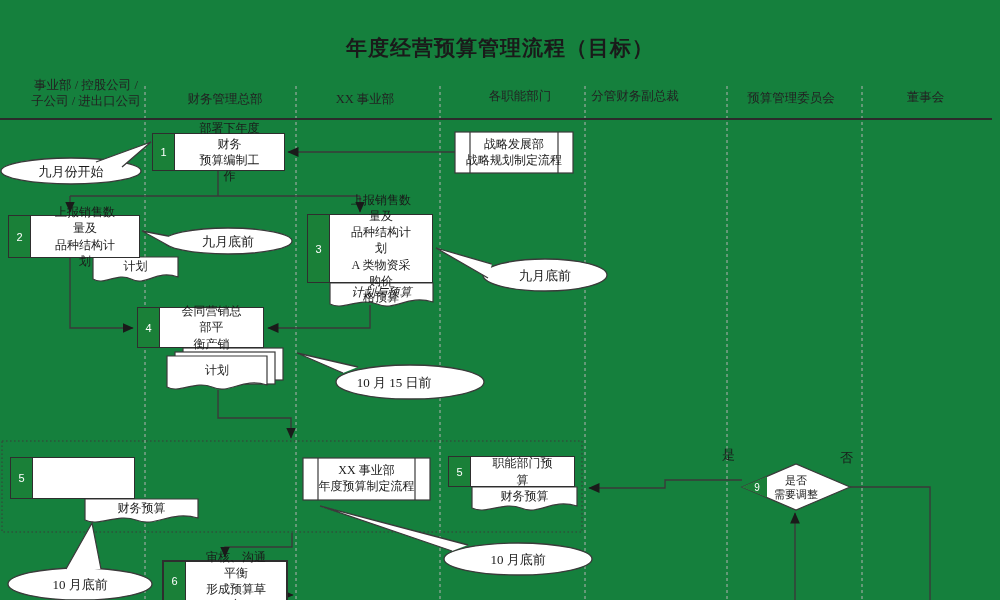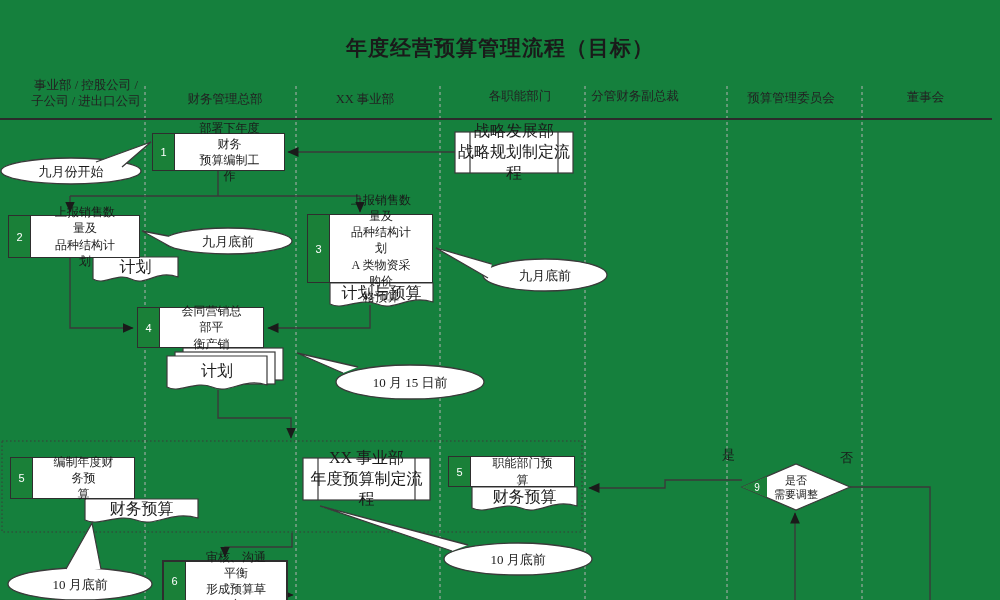--- a/index.html
+++ b/index.html
@@ -10,21 +10,21 @@
   .title{left:0;top:34px;width:1000px;text-align:center;font-size:21px;font-weight:bold;
          font-family:"Liberation Sans","DejaVu Sans",sans-serif;letter-spacing:1px;}
   .lane-label{font-size:12.5px;text-align:center;white-space:pre-line;line-height:1.25;color:#222;}
   .pbox{display:flex;align-items:stretch;border:1.4px solid #2e2e2e;background:#fff;box-sizing:border-box;}
   .ptab{width:21px;flex:0 0 21px;display:flex;align-items:center;justify-content:center;
         color:#fff;font-size:11px;font-family:"Liberation Sans","DejaVu Sans",sans-serif;
         border-right:1.4px solid #2e2e2e;}
   .pbody{flex:1;display:flex;align-items:center;justify-content:center;text-align:center;
          font-size:12px;line-height:1.35;white-space:pre-line;padding:1px 20px;}
   .shape-label{display:flex;align-items:center;justify-content:center;text-align:center;
-               font-size:16px;line-height:1.3;white-space:pre-line;}
+               font-size:12px;line-height:1.3;white-space:pre-line;}
   .callout-label{display:flex;align-items:center;justify-content:center;text-align:center;font-size:13px;}
   .branch-label{font-size:13px;}
   .wedge-num{display:flex;align-items:center;justify-content:center;color:#fff;font-size:10px;
              font-family:"Liberation Sans","DejaVu Sans",sans-serif;}
   .decision-label{font-size:11px;}
 </style>
 </head>
 <body>
 
 <div id="canvas">
@@ -131,50 +131,48 @@
 A 类物资采购价
 格预算</div>
   </div>
   <div class="abs pbox" style="left:137px;top:307px;width:127px;height:41px;">
     <div class="ptab" style="background: rgb(26, 128, 56);">4</div>
     <div class="pbody">会同营销总部平
 衡产销</div>
   </div>
   <div class="abs pbox" style="left:10px;top:457px;width:125px;height:42px;">
     <div class="ptab" style="background: rgb(26, 128, 56);">5</div>
-    <div class="pbody">编制年度财务预
-算</div>
   </div>
   <div class="abs pbox" style="left:448px;top:456px;width:127px;height:31px;">
     <div class="ptab" style="background: rgb(26, 128, 56);">5</div>
     <div class="pbody">职能部门预算</div>
   </div>
   <div class="abs pbox" style="left:162px;top:560px;width:126px;height:42px;border-width:2px;">
     <div class="ptab" style="background: rgb(26, 128, 56);">6</div>
     <div class="pbody">审核、沟通平衡
 形成预算草案</div>
   </div>
 
   <div class="abs shape-label" style="left:455px;top:134px;width:118px;height:37px;">战略发展部
 战略规划制定流程</div>
   <div class="abs shape-label" style="left:303px;top:460px;width:127px;height:38px;">XX 事业部
 年度预算制定流程</div>
 
   <div class="abs shape-label" style="left:93px;top:258px;width:85px;height:18px;">计划</div>
-  <div class="abs shape-label" style="left:330px;top:284px;width:103px;height:18px;">计划与预算</div>
+  <div class="abs shape-label" style="left:330px;top:284px;width:103px;height:18px;font-style:italic;">计划与预算</div>
   <div class="abs shape-label" style="left:167px;top:362px;width:100px;height:18px;">计划</div>
   <div class="abs shape-label" style="left:85px;top:500px;width:113px;height:18px;">财务预算</div>
   <div class="abs shape-label" style="left:472px;top:488px;width:105px;height:18px;">财务预算</div>
 
   <div class="abs shape-label decision-label" style="left:746px;top:469px;width:100px;height:36px;">是否
 需要调整</div>
   <div class="abs wedge-num" style="left:750px;top:480px;width:14px;height:14px;">9</div>
   <div class="abs branch-label" style="left:722px;top:446px;">是</div>
   <div class="abs branch-label" style="left:840px;top:449px;">否</div>
 
   <div class="abs callout-label" style="left:1px;top:163px;width:140px;height:17px;">九月份开始</div>
   <div class="abs callout-label" style="left:164px;top:233px;width:128px;height:17px;">九月底前</div>
   <div class="abs callout-label" style="left:483px;top:267px;width:124px;height:17px;">九月底前</div>
-  <div class="abs callout-label" style="left:336px;top:374px;width:148px;height:17px;">10 月 15 日前</div>
+  <div class="abs callout-label" style="left:320px;top:374px;width:148px;height:17px;">10 月 15 日前</div>
   <div class="abs callout-label" style="left:444px;top:551px;width:148px;height:17px;">10 月底前</div>
   <div class="abs callout-label" style="left:8px;top:576px;width:144px;height:17px;">10 月底前</div>
 
 </div>
 
 </body></html>

